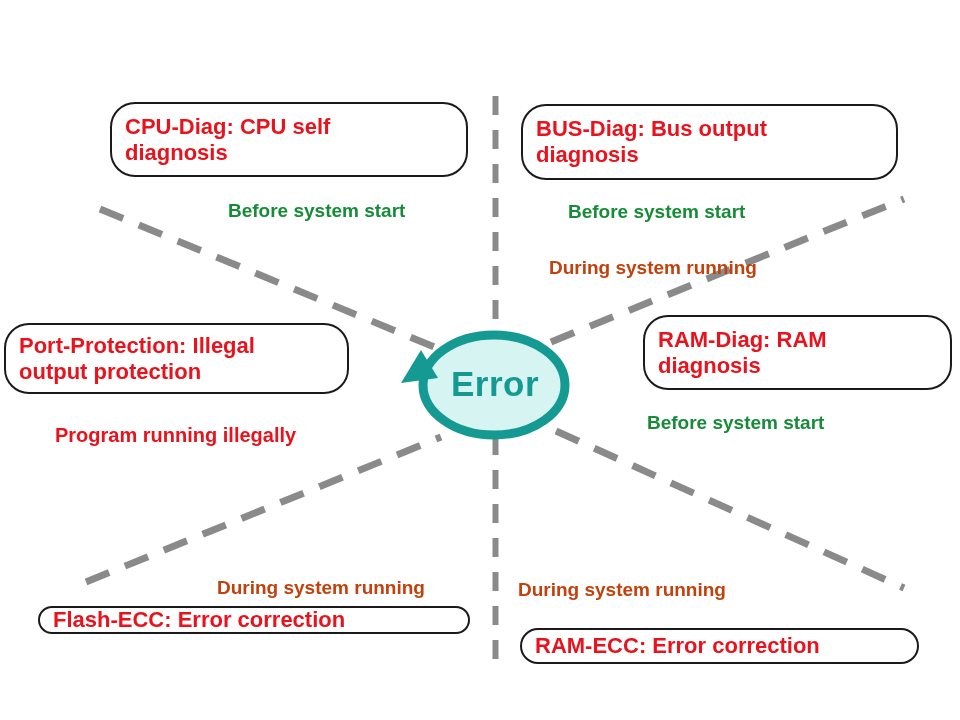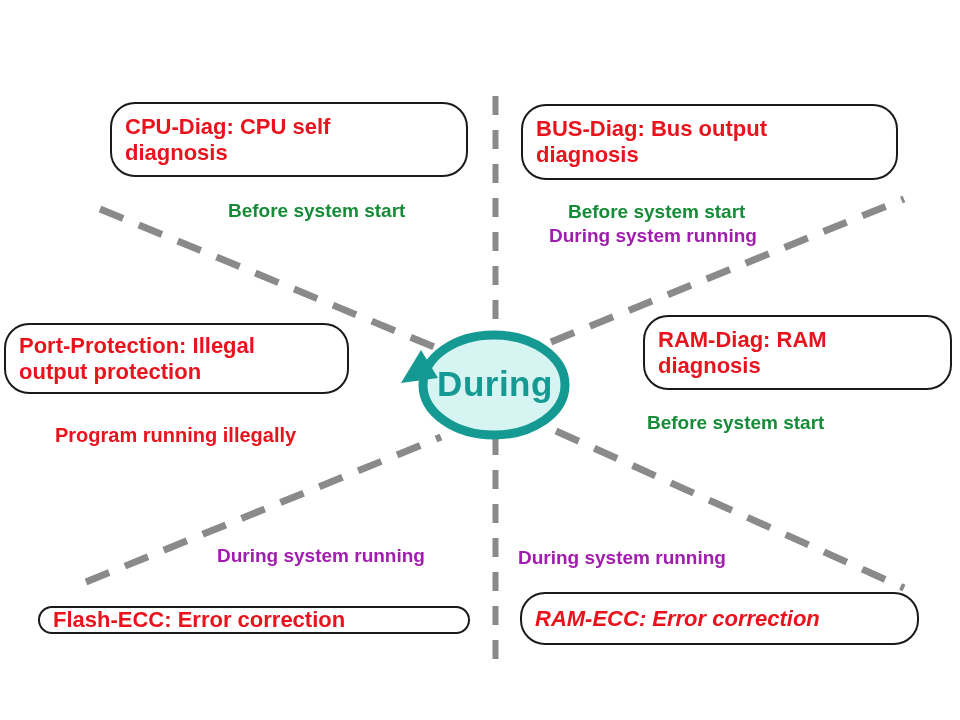--- a/index.html
+++ b/index.html
@@ -19,28 +19,28 @@
   }
   .box .box-title {
     color:#e8131d; font-weight:bold; font-size:22px; line-height:1.18;
     white-space:pre-line;
   }
   .box-cpu     { left:110px; top:102px; width:358px; height:75px; }
   .box-bus     { left:521px; top:104px; width:377px; height:76px; }
   .box-port    { left:4px;   top:323px; width:345px; height:71px; }
   .box-ramdiag { left:643px; top:315px; width:309px; height:75px; }
   .box-flash   { left:38px;  top:606px; width:432px; height:28px; }
-  .box-ramecc  { left:520px; top:592px; width:399px; height:53px;font-style:italic; }
+  .box-ramecc  { left:520px; top:628px; width:399px; height:36px; }
 
   .lbl {
     position:absolute; font-weight:bold; font-size:19px; line-height:1.1;
     white-space:nowrap;
   }
   .lbl.green { color:#178c38; }
-  .lbl.blue  { color:#a21caf; }
+  .lbl.blue  { color:#c2410c;margin-top:32px; }
   .lbl.red   { color:#e8131d; }
   .lbl-cpu     { left:228px; top:201px; }
   .lbl-bus1    { left:568px; top:202px; }
   .lbl-bus2    { left:549px; top:226px; }
   .lbl-port    { left:55px;  top:424px; font-size:20px; }
   .lbl-ramdiag { left:647px; top:413px; }
   .lbl-flash   { left:217px; top:546px; }
   .lbl-ramecc  { left:518px; top:548px; }
 
   .safety-label {
@@ -91,15 +91,15 @@
   </div>
 
   <div class="lbl green lbl-cpu">Before system start</div>
   <div class="lbl green lbl-bus1">Before system start</div>
   <div class="lbl blue lbl-bus2">During system running</div>
   <div class="lbl red lbl-port">Program running illegally</div>
   <div class="lbl green lbl-ramdiag">Before system start</div>
   <div class="lbl blue lbl-flash">During system running</div>
   <div class="lbl blue lbl-ramecc">During system running</div>
 
-  <div class="safety-label">During</div>
+  <div class="safety-label">Error</div>
 
 </div>
 
 </body></html>

